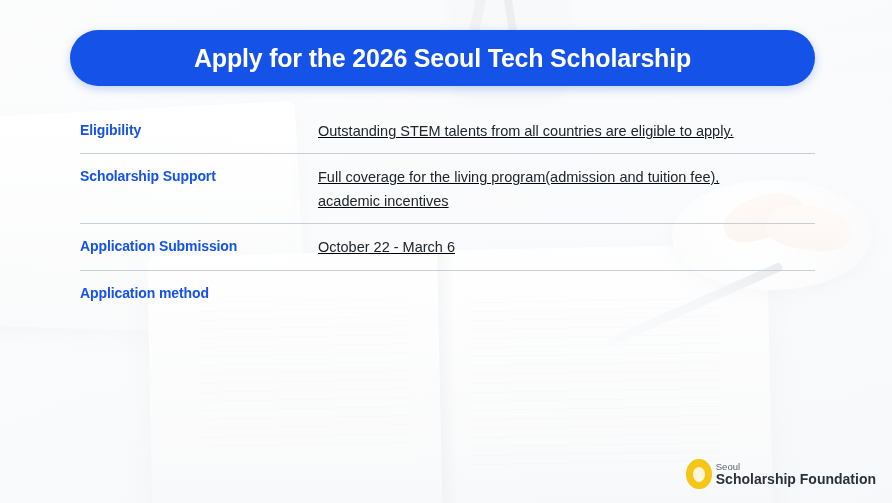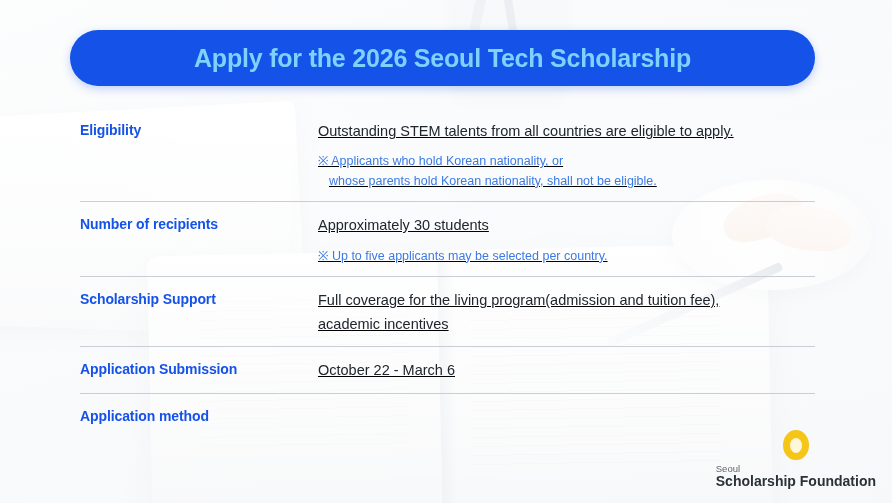--- a/index.html
+++ b/index.html
@@ -183,21 +183,21 @@
     height: 56px;
     background: #1452e8;
     border-radius: 28px;
     display: flex;
     align-items: center;
     justify-content: center;
     box-shadow: 0 3px 10px rgba(20,82,232,0.25);
   }
   .title-bar h1 {
     margin: 0;
-    color: #7dd3fc;
+    color: #ffffff;
     font-size: 25px;
     font-weight: bold;
     letter-spacing: -0.2px;
   }
 
   .rows {
     position: absolute;
     left: 80px;
     top: 108px;
     width: 735px;
@@ -243,21 +243,20 @@
   }
 
   
   .logo {
     position: absolute;
     right: 16px;
     bottom: 14px;
     display: flex;
     align-items: center;
     gap: 4px;
-    flex-direction: column;
   }
   .logo-mark {
     width: 26px;
     height: 30px;
     border-radius: 50% 50% 48% 48%;
     background: #f5c518;
     position: relative;
   }
   .logo-mark::after {
     content: "";
@@ -310,36 +309,23 @@
     <div class="title-bar">
       <h1>Apply for the 2026 Seoul Tech Scholarship</h1>
     </div>
 
     <div class="rows">
 
       <div class="row">
         <div class="row-label">Eligibility</div>
         <div class="row-body">
           <div class="row-main">Outstanding STEM talents from all countries are eligible to apply.</div>
-          <div class="row-note">
-            <div class="note-line">※ Applicants who hold Korean nationality, or</div>
-            <div class="note-line note-indent">whose parents hold Korean nationality, shall not be eligible.</div>
-          </div>
         </div>
       </div>
 
-      <div class="row">
-        <div class="row-label">Number of recipients</div>
-        <div class="row-body">
-          <div class="row-main">Approximately 30 students</div>
-          <div class="row-note">
-            <div class="note-line">※ Up to five applicants may be selected per country.</div>
-          </div>
-        </div>
-      </div>
 
       <div class="row">
         <div class="row-label">Scholarship Support</div>
         <div class="row-body">
           <div class="row-main">Full coverage for the living program(admission and tuition fee),</div>
           <div class="row-main">academic incentives</div>
         </div>
       </div>
 
       <div class="row">

